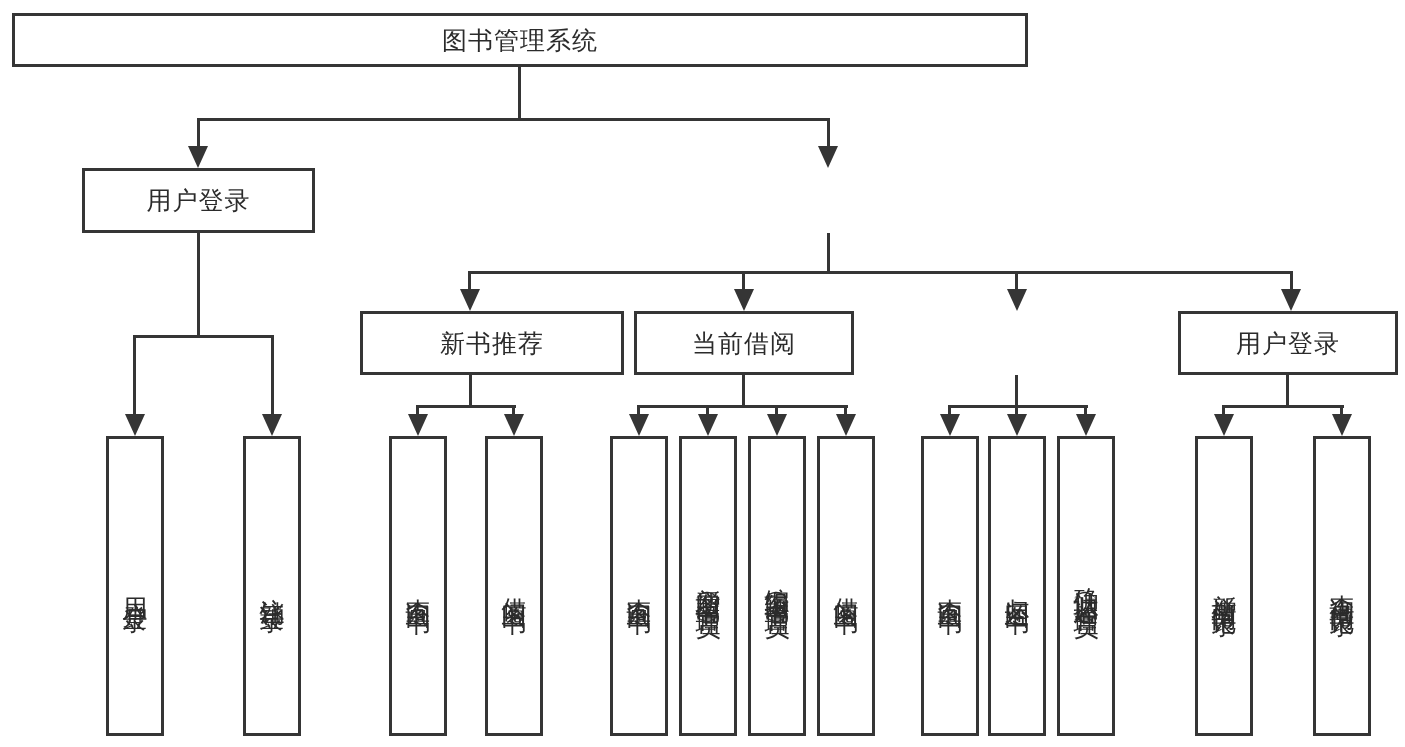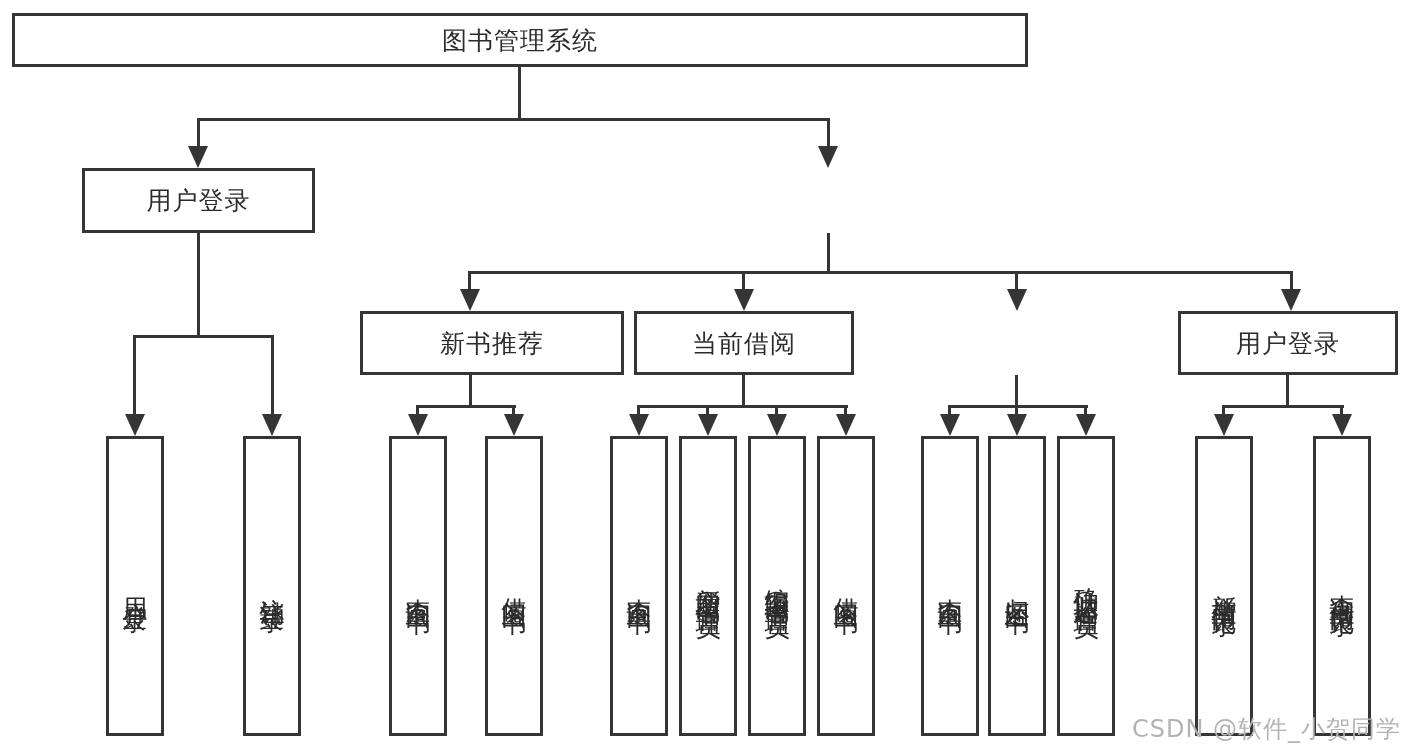--- a/index.html
+++ b/index.html
@@ -147,15 +147,14 @@
   <div class="box vbox" style="left:748px; top:436px; width:58px; height:300px;">编辑图书（管理员）</div>
   <div class="box vbox" style="left:817px; top:436px; width:58px; height:300px;">借阅图书</div>
 
   <div class="box vbox" style="left:921px; top:436px; width:58px; height:300px;">查询图书</div>
   <div class="box vbox" style="left:988px; top:436px; width:58px; height:300px;">归还图书</div>
   <div class="box vbox" style="left:1057px; top:436px; width:58px; height:300px;">确认归还（管理员）</div>
 
   <div class="box vbox" style="left:1195px; top:436px; width:58px; height:300px;">新增借阅记录</div>
   <div class="box vbox" style="left:1313px; top:436px; width:58px; height:300px;">查询借阅记录</div>
 
-  <div class="watermark">CSDN @软件_小贺同学</div>
 
 </div>
 
 </body></html>

